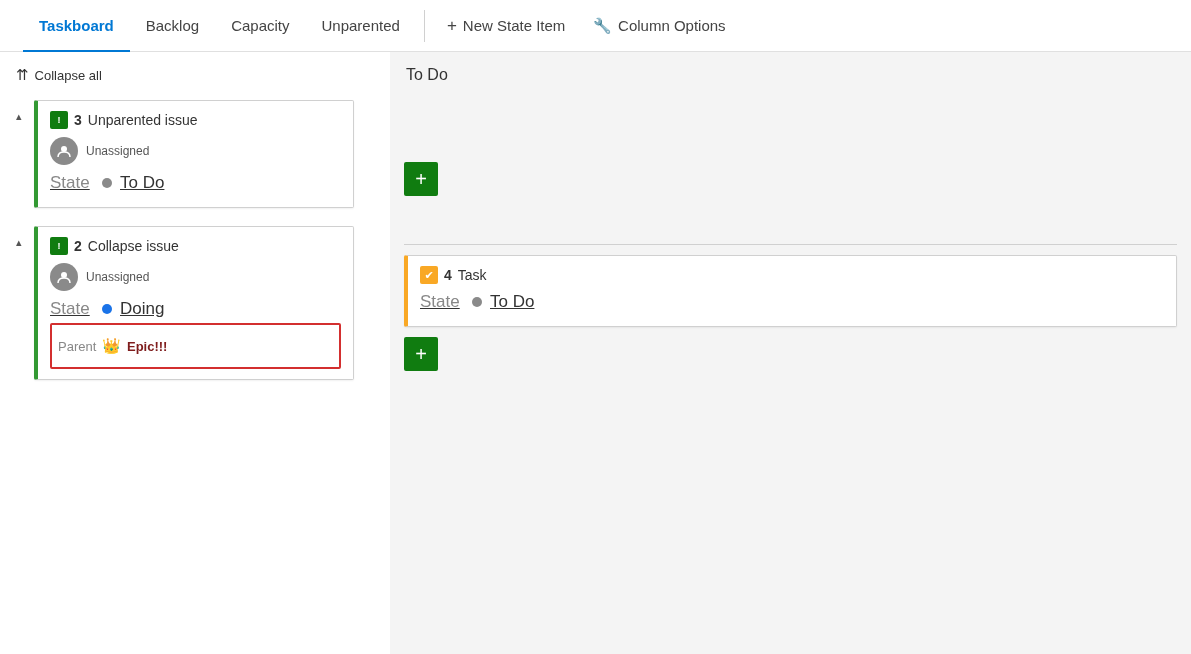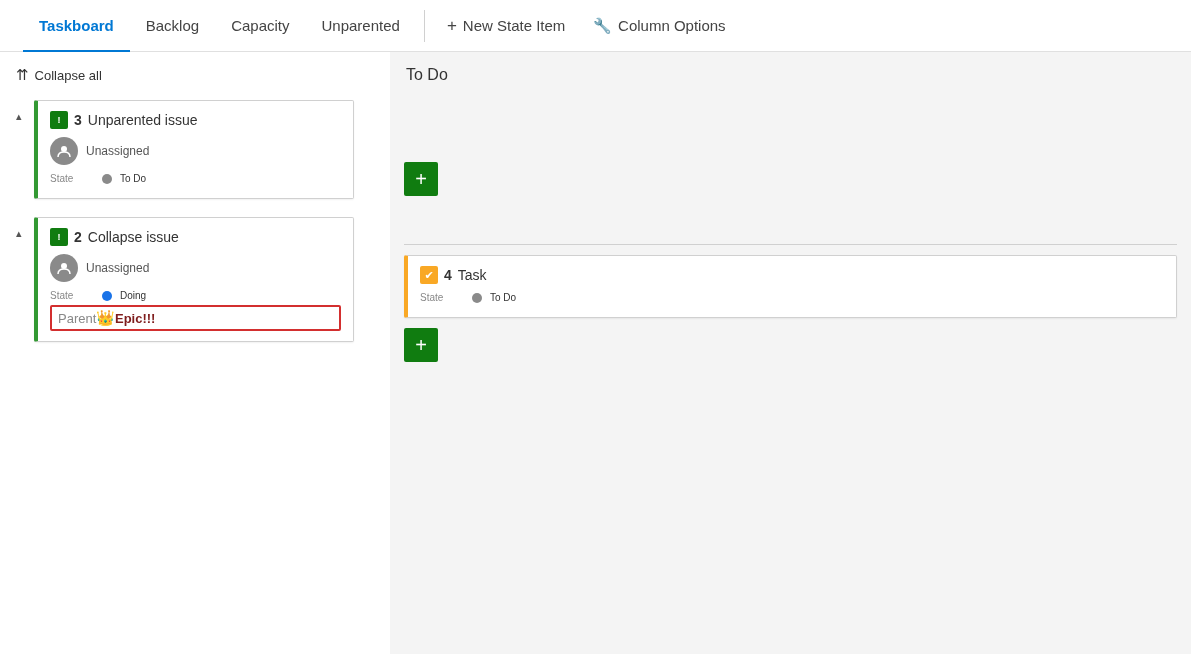--- a/index.html
+++ b/index.html
@@ -177,22 +177,23 @@
 
     .assignee-name {
       font-size: 12px;
       color: #555;
     }
 
     .field-row {
       display: flex;
       align-items: center;
       gap: 8px;
-      font-size: 10px;
+      font-size: 17px;
       margin-bottom: 4px;
+      text-decoration: underline;
     }
     .field-label {
       color: #888;
       min-width: 44px;
     }
 
     .state-dot {
       width: 10px;
       height: 10px;
       border-radius: 50%;
@@ -200,24 +201,25 @@
       flex-shrink: 0;
     }
     .state-dot.todo { background: #8a8a8a; }
     .state-dot.doing { background: #1a73e8; }
 
     .state-value { color: #333; }
 
     .parent-row {
       display: flex;
       align-items: center;
+      gap: 6px;
       font-size: 13px;
       border: 2px solid #d32f2f;
       border-radius: 2px;
-      padding: 2px 6px;
+      padding: 12px 6px;
       margin-top: 4px;
     }
     .parent-label { color: #888; }
     .crown-icon { font-size: 15px; }
     .parent-name { color: #7f1d1d; font-weight: 600; }
 
     
     .right-panel {
       flex: 1;
       background: #f4f4f4;

